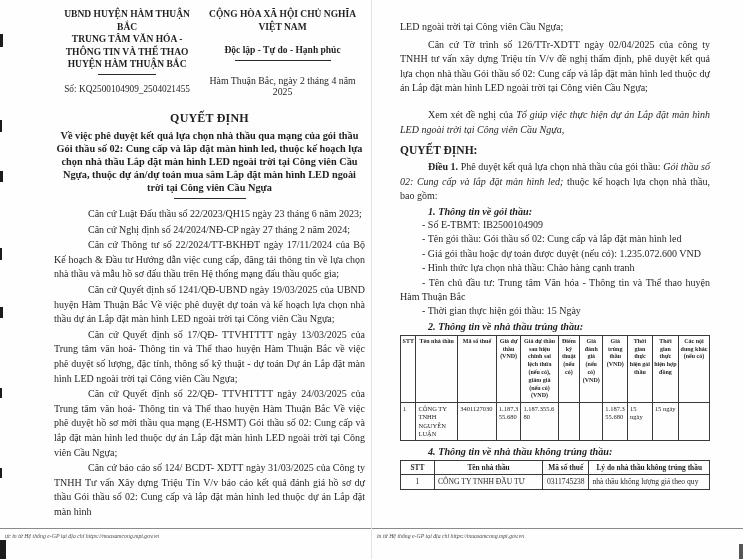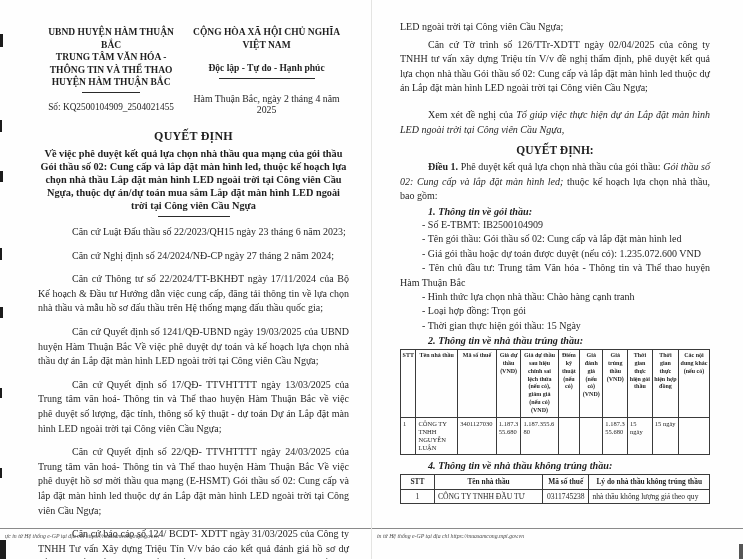--- a/index.html
+++ b/index.html
@@ -2,21 +2,21 @@
 <html><head>
 <meta charset="utf-8">
 <style>
   html,body{margin:0;padding:0;background:#ffffff;}
   #canvas{
     position:relative;width:743px;height:559px;overflow:hidden;
     background:#fefefe;color:#1f1f1f;
     font-family:"Liberation Serif","DejaVu Serif",serif;
   }
   .page{position:absolute;top:0;height:559px;box-sizing:border-box;}
-  #page1{left:0;width:371px;padding:26px 22px 0 38px;}
+  #page1{left:16px;width:371px;padding:8px 22px 0 38px;}
   #page2{left:372px;width:371px;padding:20px 33px 8px 28px;}
   .page-divider{position:absolute;left:371px;top:0;width:1px;height:559px;background:#e4e4e2;}
 
   
   .hdr{display:flex;}
   .hdr-left{width:47%;text-align:center;}
   .hdr-right{width:53%;text-align:center;}
   .org{font-weight:bold;font-size:9.5px;line-height:12.5px;}
   .nat{font-weight:bold;font-size:9.5px;line-height:13px;}
   .motto{font-weight:bold;font-size:9.5px;line-height:13px;margin-top:10px;}
@@ -24,25 +24,25 @@
   .dateline{font-size:9.8px;margin-top:14px;}
   .docnum{font-size:9.3px;margin-top:9px;text-align:center;}
 
   
   .title{font-weight:bold;font-size:12px;text-align:center;margin-top:14px;letter-spacing:.2px;}
   .subtitle{font-weight:bold;font-size:10.3px;line-height:13px;text-align:center;margin-top:3px;}
   .authority{font-weight:bold;font-size:10.6px;line-height:13.5px;text-align:center;margin-top:12px;}
 
   
   .para{font-size:10px;line-height:14.6px;text-align:justify;margin:0;text-indent:34px;}
-  .para + .para{margin-top:9px;}
+  .para + .para{margin-top:1px;}
   .grounds{margin-top:8px;}
   #page2 .para{text-indent:28px;}
 
-  .center-head{font-weight:bold;font-size:11.5px;text-align:center;margin:7px 0 4px 0;}
+  .center-head{font-weight:bold;font-size:11.5px;text-align:left;margin:7px 0 4px 0;}
   .sec-head{font-weight:bold;font-style:italic;font-size:10.2px;margin:2px 0 1px 28px;}
   .item{font-size:10px;line-height:14.4px;text-indent:22px;margin:0;text-align:justify;}
 
   
   table{border-collapse:collapse;width:100%;table-layout:fixed;}
   .t1{margin-top:3px;}
   .t1 th{font-weight:bold;font-size:6px;line-height:7.8px;padding:2px 1px;vertical-align:top;text-align:center;border:1px solid #3a3a3a;word-break:break-word;}
   .t1 td{font-size:6.5px;line-height:8.2px;padding:2px 2px;vertical-align:top;text-align:left;border:1px solid #3a3a3a;word-break:break-word;}
   .t2{margin-top:3px;}
   .t2 th{font-weight:bold;font-size:7.4px;line-height:9.5px;padding:2px 2px;text-align:center;border:1px solid #3a3a3a;}
@@ -111,23 +111,22 @@
 
     <div class="center-head">QUYẾT ĐỊNH:</div>
 
     <p class="para"><span class="bld">Điều 1.</span><span> Phê duyệt kết quả lựa chọn nhà thầu của gói thầu: </span><span class="it">Gói thầu số 02: Cung cấp và lắp đặt màn hình led;</span><span> thuộc kế hoạch lựa chọn nhà thầu, bao gồm:</span></p>
 
     <div class="sec-head">1. Thông tin về gói thầu:</div>
     <div>
       <p class="item">- Số E-TBMT: IB2500104909</p>
       <p class="item">- Tên gói thầu: Gói thầu số 02: Cung cấp và lắp đặt màn hình led</p>
       <p class="item">- Giá gói thầu hoặc dự toán được duyệt (nếu có): 1.235.072.600 VND</p>
+      <p class="item">- Hình thức lựa chọn nhà thầu: Chào hàng cạnh tranh</p>
       <p class="item">- Tên chủ đầu tư: Trung tâm Văn hóa - Thông tin và Thể thao huyện Hàm Thuận Bắc</p>
-      <p class="item">- Hình thức lựa chọn nhà thầu: Chào hàng cạnh tranh</p>
-      <p class="item">- Loại hợp đồng: Trọn gói</p>
       <p class="item">- Thời gian thực hiện gói thầu: 15 Ngày</p>
     </div>
 
     <div class="sec-head">2. Thông tin về nhà thầu trúng thầu:</div>
     <table class="t1">
       <colgroup>
         <col style="width:5%">
           <col style="width:13.5%">
           <col style="width:12.5%">
           <col style="width:8%">

